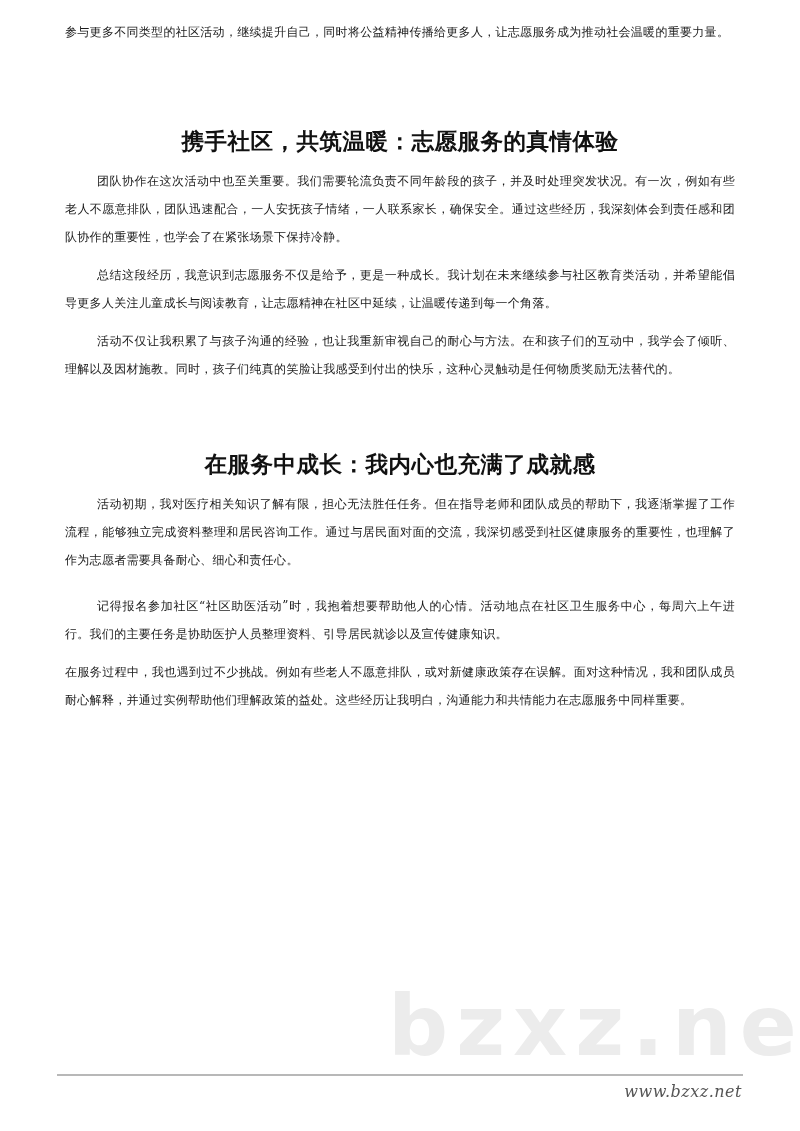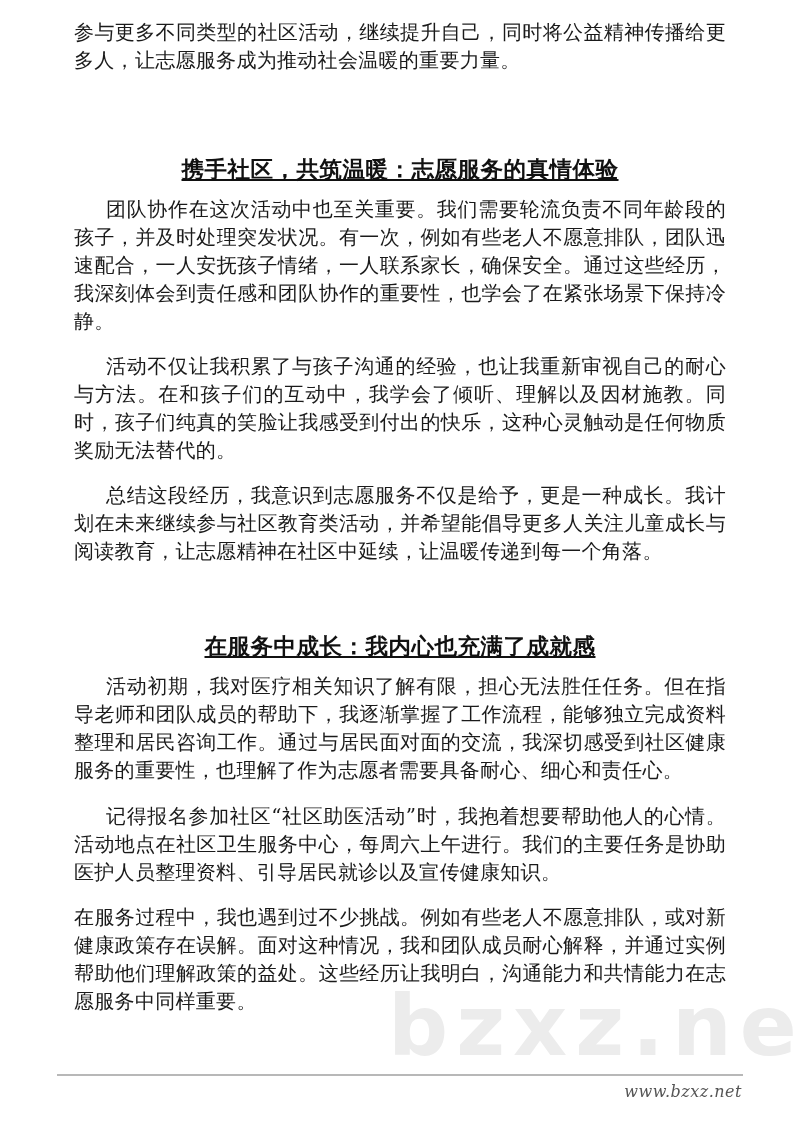--- a/index.html
+++ b/index.html
@@ -1,42 +1,42 @@
 <!DOCTYPE html>
 <html><head>
 <meta charset="utf-8">
 <style>
   html, body { margin: 0; padding: 0; background: #ffffff; }
   body { width: 800px; height: 1131px; position: relative; overflow: hidden;
          font-family: "DejaVu Serif", "Liberation Serif", serif; color: #1a1a1a; }
   .page { position: absolute; left: 57px; width: 686px; top: 0; }
-  p { margin: 17px; font-size: 20px; line-height: 28px; letter-spacing: 0.3px; text-align: justify; }
+  p { margin: 8px; font-size: 12px; line-height: 28px; letter-spacing: 0.3px; text-align: justify; }
   p.indent { text-indent: 32px; }
   .section-title { font-family: "DejaVu Sans", "Liberation Sans", sans-serif; font-weight: bold;
-                   font-size: 22.5px; text-align: center; margin: 9px; color: #111; letter-spacing: 0.5px; text-decoration: underline; }
+                   font-size: 22.5px; text-align: center; margin: 9px; color: #111; letter-spacing: 0.5px; }
   .watermark { position: absolute; left: 388px; top: 984px; font-family: "DejaVu Sans", "Liberation Sans", sans-serif;
                font-weight: bold; font-size: 84px; color: #ececec; letter-spacing: 8px; line-height: 1; z-index: 0; }
   .content { position: relative; z-index: 1; }
   .rule { position: absolute; left: 57px; width: 686px; top: 1074px; height: 2px; background: #b8b8b8; }
   .footer-url { position: absolute; right: 58px; top: 1082px; font-family: "DejaVu Serif", "Liberation Serif", serif;
                 font-style: italic; font-size: 16px; color: #555; letter-spacing: 0.5px; }
 </style>
 </head>
 <body>
 
 <div class="watermark">bzxz.net</div>
 
 <div class="page content">
   <p style="margin-top:18px;">参与更多不同类型的社区活动，继续提升自己，同时将公益精神传播给更多人，让志愿服务成为推动社会温暖的重要力量。</p>
 
   <h2 class="section-title" style="margin-top:80px;">携手社区，共筑温暖：志愿服务的真情体验</h2>
 
   <p class="indent" style="margin-top:10px;">团队协作在这次活动中也至关重要。我们需要轮流负责不同年龄段的孩子，并及时处理突发状况。有一次，例如有些老人不愿意排队，团队迅速配合，一人安抚孩子情绪，一人联系家长，确保安全。通过这些经历，我深刻体会到责任感和团队协作的重要性，也学会了在紧张场景下保持冷静。</p>
+  <p class="indent" style="margin-top:10px;">总结这段经历，我意识到志愿服务不仅是给予，更是一种成长。我计划在未来继续参与社区教育类活动，并希望能倡导更多人关注儿童成长与阅读教育，让志愿精神在社区中延续，让温暖传递到每一个角落。</p>
   <p class="indent" style="margin-top:10px;">活动不仅让我积累了与孩子沟通的经验，也让我重新审视自己的耐心与方法。在和孩子们的互动中，我学会了倾听、理解以及因材施教。同时，孩子们纯真的笑脸让我感受到付出的快乐，这种心灵触动是任何物质奖励无法替代的。</p>
-  <p class="indent" style="margin-top:10px;">总结这段经历，我意识到志愿服务不仅是给予，更是一种成长。我计划在未来继续参与社区教育类活动，并希望能倡导更多人关注儿童成长与阅读教育，让志愿精神在社区中延续，让温暖传递到每一个角落。</p>
 
   <h2 class="section-title" style="margin-top:66px;">在服务中成长：我内心也充满了成就感</h2>
 
   <p class="indent" style="margin-top:10px;">活动初期，我对医疗相关知识了解有限，担心无法胜任任务。但在指导老师和团队成员的帮助下，我逐渐掌握了工作流程，能够独立完成资料整理和居民咨询工作。通过与居民面对面的交流，我深切感受到社区健康服务的重要性，也理解了作为志愿者需要具备耐心、细心和责任心。</p>
   <p class="indent" style="margin-top:18px;">记得报名参加社区“社区助医活动”时，我抱着想要帮助他人的心情。活动地点在社区卫生服务中心，每周六上午进行。我们的主要任务是协助医护人员整理资料、引导居民就诊以及宣传健康知识。</p>
   <p style="margin-top:10px;">在服务过程中，我也遇到过不少挑战。例如有些老人不愿意排队，或对新健康政策存在误解。面对这种情况，我和团队成员耐心解释，并通过实例帮助他们理解政策的益处。这些经历让我明白，沟通能力和共情能力在志愿服务中同样重要。</p>
 </div>
 
 <div class="rule"></div>
 <div class="footer-url">www.bzxz.net</div>

